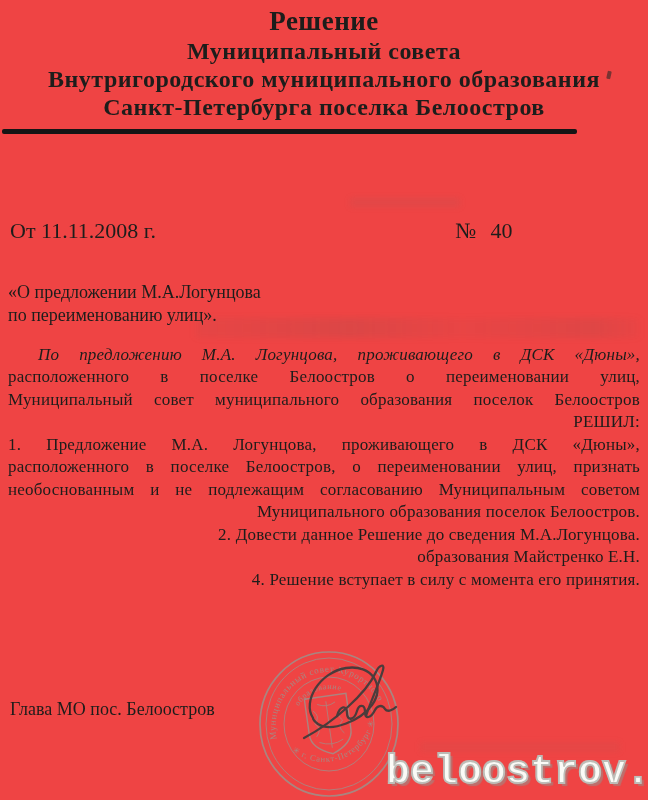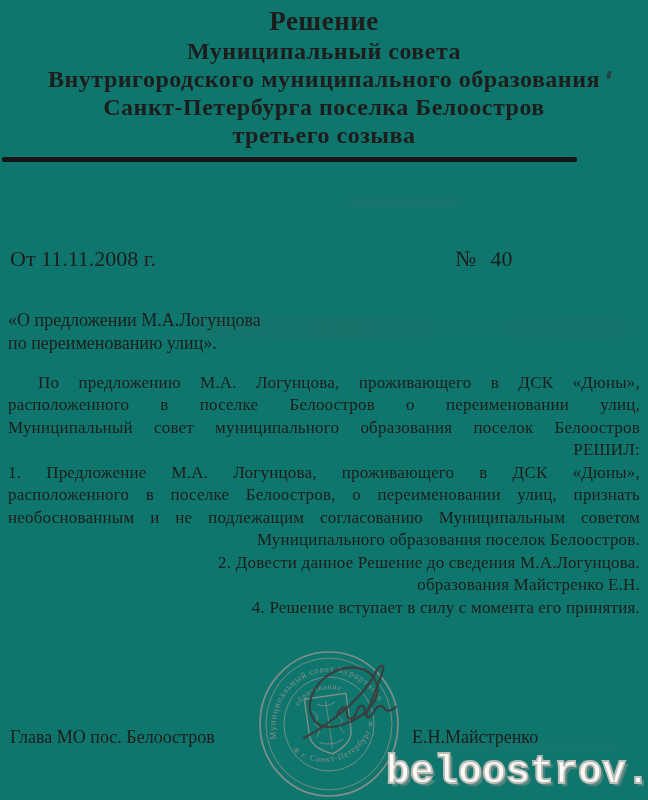--- a/index.html
+++ b/index.html
@@ -1,40 +1,40 @@
 <!DOCTYPE html>
 <html lang="ru"><head>
 <meta charset="utf-8">
 <style>
   html,body{margin:0;padding:0;background:#e8e8e6;}
   .page{
     position:relative;
     width:648px;height:800px;
     margin:0 auto;
-    background:#0f766e;
+    background:#ef4444;
     overflow:hidden;
     font-family:"Liberation Serif","DejaVu Serif",serif;
     color:#1d1d1b;
   }
   
   .header{padding-top:6px;text-align:center;}
   .doc-title{font-size:27px;font-weight:bold;line-height:31px;letter-spacing:0.5px;}
   .hline{font-size:24px;font-weight:bold;line-height:28px;letter-spacing:0.5px;}
   .rule{margin:8px 0 0 2px;width:575px;height:4.5px;background:#151515;border-radius:2px;}
   
   .meta-row{position:relative;margin:84px 10px 0 10px;font-size:22px;height:23px;}
   .doc-date{position:absolute;left:0;top:0;}
   .doc-number{position:absolute;left:445px;top:0;word-spacing:9px;}
   
   .subject{margin:40px 8px 0 8px;font-size:18px;line-height:23.5px;}
   
   .body{margin:16px 8px 0 8px;font-size:17px;line-height:22.5px;letter-spacing:0.2px;}
   .bline{min-height:22.5px;text-align:right;}
   .stretch{text-align:justify;text-align-last:justify;text-justify:inter-word;}
-  .indent{padding-left:30px;}
+  .indent{padding-left:30px;font-style:italic;}
   
   .sign-row{position:relative;margin:108px 10px 0 10px;font-size:18px;height:24px;}
   .signer-title{position:absolute;left:0;top:0;}
   .signer-name{position:absolute;left:402px;top:0;}
   
   .stamp{position:absolute;left:257px;top:649px;width:144px;height:150px;}
   .autograph{position:absolute;left:296px;top:656px;width:118px;height:92px;}
   
   .watermark{
     position:absolute;left:386px;top:750px;
@@ -57,21 +57,20 @@
 </head>
 <body>
 
 <div class="page">
 
   <div class="header">
     <div class="doc-title">Решение</div>
     <div class="hline">Муниципальный совета</div>
     <div class="hline">Внутригородского муниципального  образования</div>
     <div class="hline">Санкт-Петербурга поселка Белоостров</div>
-    <div class="hline">третьего созыва</div>
   </div>
 
   <div class="rule"></div>
 
   <div class="meta-row">
     <span class="doc-date">От 11.11.2008 г.</span>
     <span class="doc-number">№  40</span>
   </div>
 
   <div class="subject">
@@ -88,21 +87,20 @@
     <div class="bline stretch">расположенного в поселке Белоостров, о переименовании улиц, признать</div>
     <div class="bline stretch">необоснованным и не подлежащим согласованию Муниципальным советом</div>
     <div class="bline">Муниципального образования поселок Белоостров.</div>
     <div class="bline">2. Довести данное Решение до сведения М.А.Логунцова.</div>
     <div class="bline">образования Майстренко Е.Н.</div>
     <div class="bline">4. Решение вступает в силу с момента его принятия.</div>
   </div>
 
   <div class="sign-row">
     <span class="signer-title">Глава МО пос. Белоостров</span>
-    <span class="signer-name">Е.Н.Майстренко</span>
   </div>
 
   <svg class="stamp" viewBox="0 0 144 150" aria-hidden="true">
     <g stroke="#9a948e" fill="none" opacity="0.82">
       <ellipse cx="72" cy="75" rx="69" ry="72" stroke-width="1.7"></ellipse>
       <ellipse cx="72" cy="75" rx="63" ry="66" stroke-width="0.9"></ellipse>
       <ellipse cx="72" cy="75" rx="45" ry="47" stroke-width="0.9"></ellipse>
     </g>
     <defs>
       <path id="arcTop" d="M 17 80 A 55 57 0 0 1 127 80"></path>

